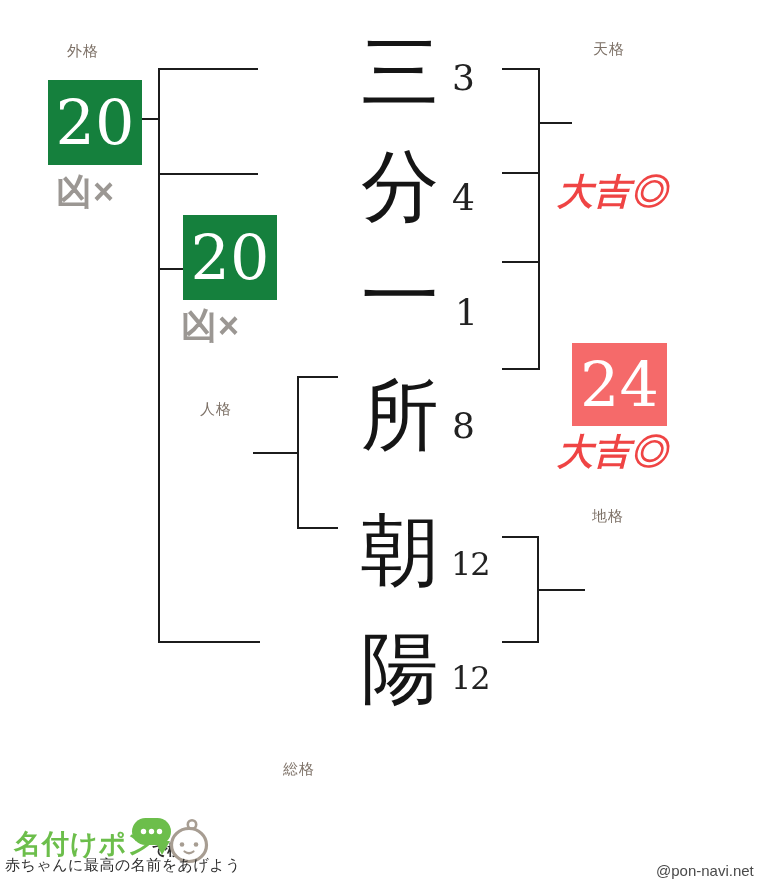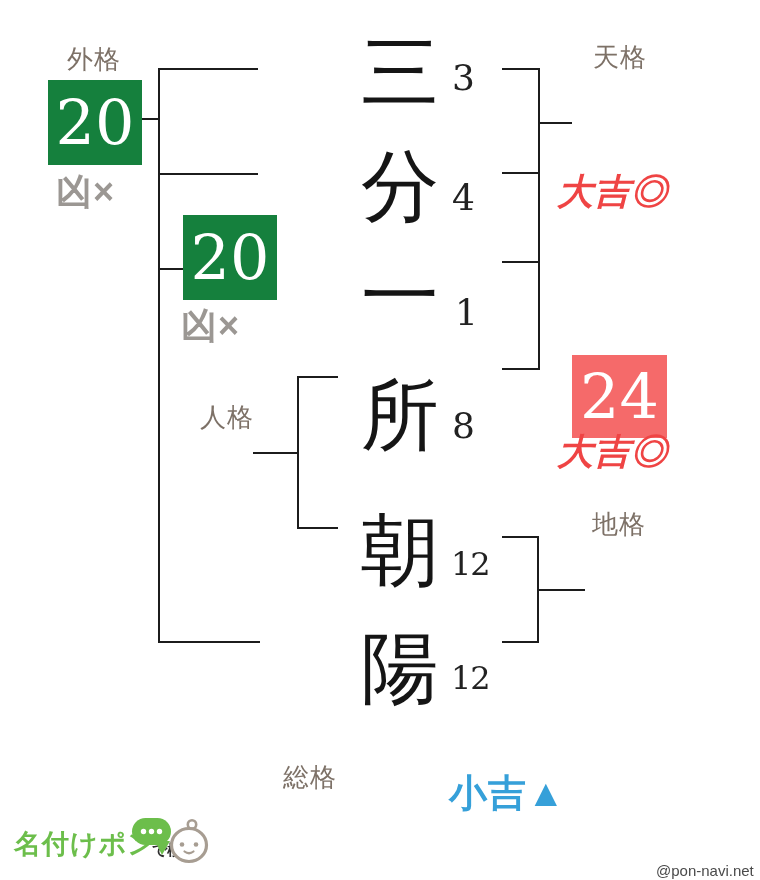--- a/index.html
+++ b/index.html
@@ -15,21 +15,21 @@
     position:absolute;width:94px;height:85px;
     display:flex;align-items:center;justify-content:center;
     color:#ffffff;font-family:"DejaVu Serif","Liberation Serif",serif;
     font-size:62px;line-height:1;
   }
   .box.gray{background:#15803d;}
   .box.red{background:#f56a6a;}
   .box.blue{background:#36a0d9;}
   
   .kaku-label{
-    position:absolute;color:#7d7167;font-size:26px;letter-spacing:1px;white-space:nowrap;
+    position:absolute;color:#7d7167;font-size:15px;letter-spacing:1px;white-space:nowrap;
   }
   
   .judge{position:absolute;font-size:36px;font-weight:bold;letter-spacing:1px;white-space:nowrap;line-height:1;}
   .judge.gray{color:#9b9793;}
   .judge.red{color:#ef4444;font-style:italic;}
   .judge.blue{color:#36a0d9;}
   
   .nchar{
     position:absolute;left:352px;width:96px;text-align:center;
     font-family:"DejaVu Serif","Liberation Serif",serif;
@@ -80,21 +80,21 @@
   <div class="box gray" style="left:48px;top:80px;">20</div>
   <div class="judge gray" style="left:56px;top:174px;">凶×</div>
 
   <div class="box gray" style="left:183px;top:215px;">20</div>
   <div class="judge gray" style="left:181px;top:308px;">凶×</div>
   <div class="kaku-label" style="left:200px;top:400px;">人格</div>
 
   <div class="kaku-label" style="left:593px;top:40px;">天格</div>
   <div class="judge red" style="left:557px;top:174px;">大吉◎</div>
 
-  <div class="box red" style="left:572px;top:343px;width:95px;height:83px;margin-top:12px;">24</div>
+  <div class="box red" style="left:572px;top:343px;width:95px;height:83px;">24</div>
   <div class="judge red" style="left:557px;top:434px;">大吉◎</div>
   <div class="kaku-label" style="left:592px;top:507px;">地格</div>
 
   <div class="nchar" style="top:33px;">三</div>
   <div class="nnum" style="left:452px;top:60px;">3</div>
 
   <div class="nchar" style="top:147px;">分</div>
   <div class="nnum" style="left:452px;top:180px;">4</div>
 
   <div class="nchar" style="top:257px;">一</div>
@@ -103,36 +103,36 @@
   <div class="nchar" style="top:376px;">所</div>
   <div class="nnum" style="left:452px;top:408px;">8</div>
 
   <div class="nchar" style="top:511px;">朝</div>
   <div class="nnum two" style="left:451px;top:548px;">12</div>
 
   <div class="nchar" style="top:629px;">陽</div>
   <div class="nnum two" style="left:451px;top:662px;">12</div>
 
   <div class="kaku-label" style="left:283px;top:760px;">総格</div>
-  <div class="judge blue" style="left:449px;top:774px;font-size:38px;">小吉▲</div>
 
   <div class="brand">名付けポン</div>
   <div class="brand-suffix">で検索</div>
 
   <svg class="icon-abs" style="left:131px;top:815px;" width="44" height="42" viewBox="0 0 44 42">
     <rect x="1" y="3" width="39" height="27" rx="13.5" fill="#6cbe4b"></rect>
     <polygon points="24,26 39,26 31,40" fill="#6cbe4b"></polygon>
     <circle cx="12.5" cy="16.5" r="2.7" fill="#ffffff"></circle>
     <circle cx="20.5" cy="16.5" r="2.7" fill="#ffffff"></circle>
     <circle cx="28.5" cy="16.5" r="2.7" fill="#ffffff"></circle>
   </svg>
 
   <svg class="icon-abs" style="left:167px;top:817px;" width="46" height="48" viewBox="0 0 46 48">
     <circle cx="25" cy="7.5" r="4.2" fill="none" stroke="#a79d92" stroke-width="2.6"></circle>
     <ellipse cx="22" cy="28" rx="17.5" ry="16.5" fill="#ffffff" stroke="#a79d92" stroke-width="3.2"></ellipse>
     <circle cx="15" cy="27.5" r="2.3" fill="#a79d92"></circle>
     <circle cx="29" cy="27.5" r="2.3" fill="#a79d92"></circle>
     <path d="M 17.5 34.5 Q 22 38 26.5 34.5" fill="none" stroke="#a79d92" stroke-width="2.2" stroke-linecap="round"></path>
   </svg>
 
+  <div class="tagline">赤ちゃんに最高の名前をあげよう</div>
   <div class="credit">@pon-navi.net</div>
 
 </div>
 
 </body></html>

